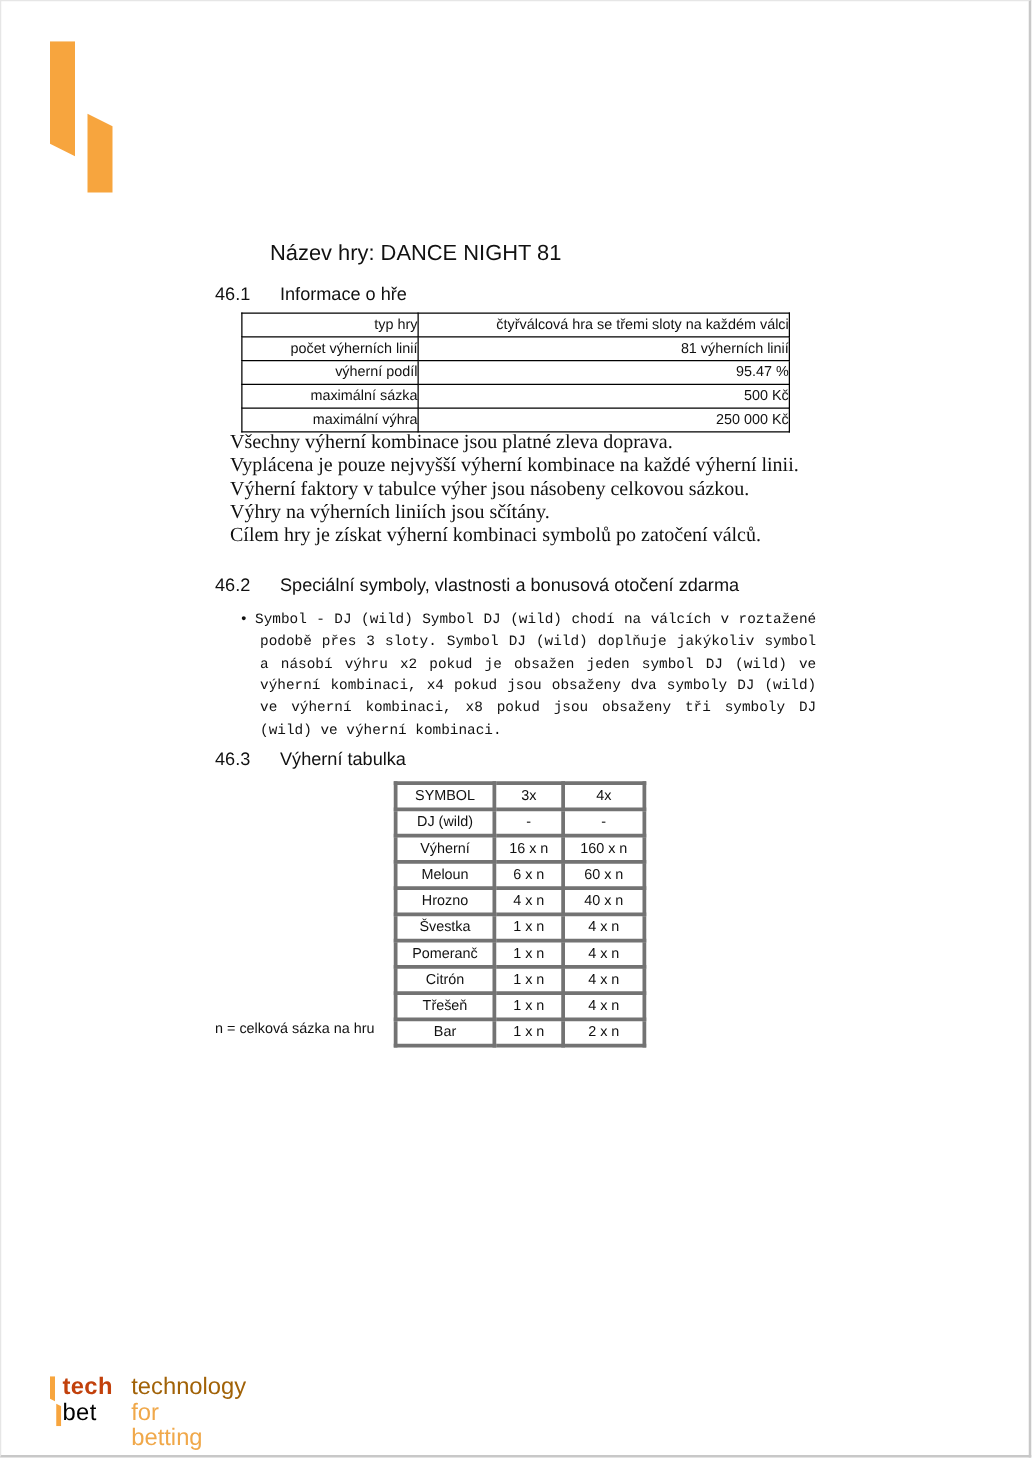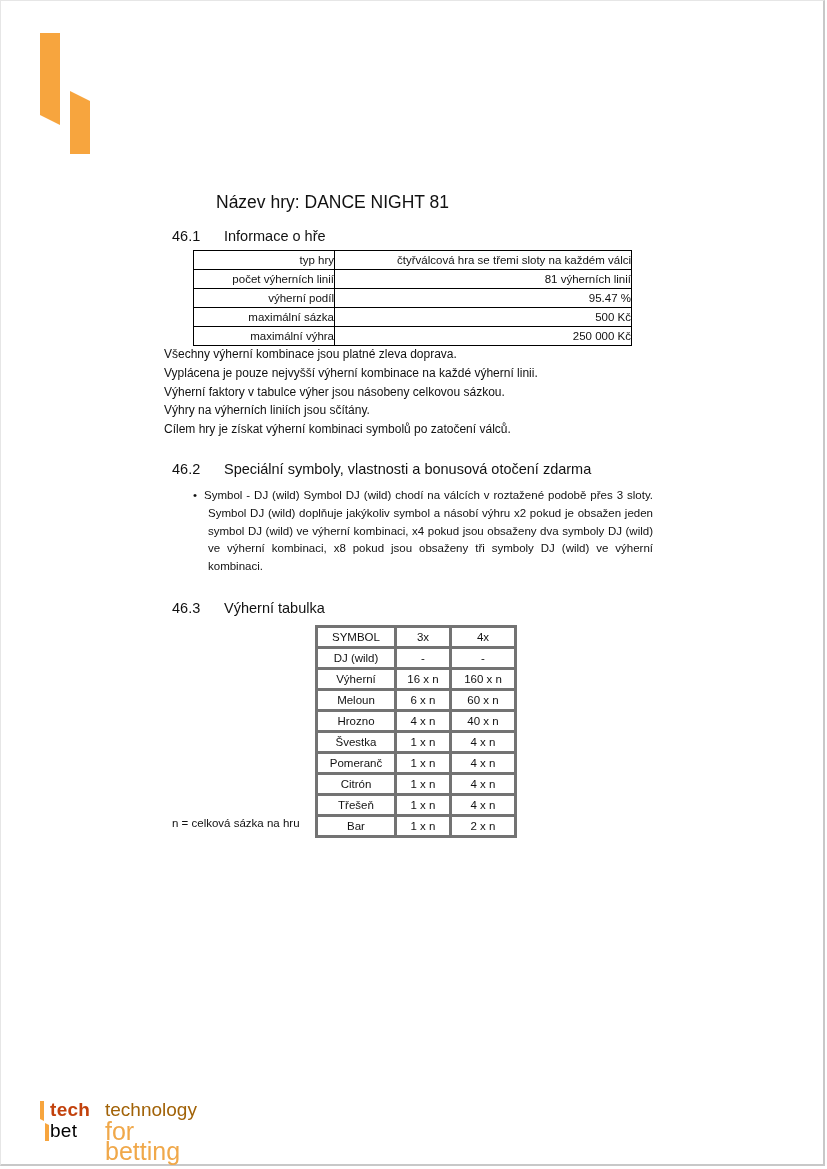--- a/index.html
+++ b/index.html
@@ -8,37 +8,37 @@
   .page-border { position: absolute; left: 0; top: 0; width: 825px; height: 1166px;
          border-right: 2px solid #c8c8c8; border-bottom: 2px solid #c8c8c8; border-left: 1px solid #e6e6e6; border-top: 1px solid #e6e6e6; box-sizing: border-box; }
   .logo-top { position: absolute; left: 40px; top: 33px; }
   .title { position: absolute; left: 216px; top: 192px; font-size: 17.5px; }
   .section-h { position: absolute; left: 172px; font-size: 14.5px; }
   .section-h .num { display: inline-block; width: 52px; }
   .info-table { position: absolute; left: 193px; top: 250px; border-collapse: collapse; font-size: 11.5px; }
   .info-table td { border: 1px solid #000; padding: 0; height: 18px; text-align: right; line-height: 17px; }
   .info-table td.k { width: 140px; }
   .info-table td.v { width: 296px; }
-  .para-lines { position: absolute; left: 164px; top: 345px; font-size: 12px; line-height: 18.8px; }
+  .para-lines { position: absolute; left: 184px; top: 345px; font-size: 16px; line-height: 18.8px; font-family: Liberation Serif, serif; }
   .bullet { position: absolute; left: 193px; top: 487px; width: 460px; font-size: 11.5px; line-height: 17.8px; text-align: justify; }
   .bullet .dot { position: absolute; left: 0; top: 0; }
   .bullet .txt { display: block; padding-left: 15px; text-indent: -4px; }
-  .bullet .txt { margin-left: 0; }
+  .bullet .txt { margin-left: 0; font-family: Liberation Mono, monospace; }
   .pay-table { position: absolute; left: 315px; top: 625px; border-collapse: collapse; font-size: 11.5px; }
   .pay-table td { border: 3px solid #737373; height: 18px; padding: 0; line-height: 17px; text-align: center; }
   .pay-table td.c0 { width: 76px; }
   .pay-table td.c1 { width: 52px; }
   .pay-table td.c2 { width: 62px; }
   .note { position: absolute; left: 172px; top: 817px; font-size: 11.5px; }
   .brand { position: absolute; left: 40px; top: 1100px; }
   .brand .bar { position: absolute; left: 0; top: 1px; }
   .brand .w1 { position: absolute; left: 10px; top: 0; font-size: 19px; font-weight: bold; color: #c2410c; line-height: 20px; letter-spacing: 0.3px; }
   .brand .w2 { position: absolute; left: 10px; top: 21px; font-size: 19px; font-weight: normal; color: #000000; line-height: 20px; letter-spacing: 0.3px; }
   .brand .t1 { position: absolute; left: 65px; top: 0; font-size: 19px; color: #a16207; line-height: 20px; }
-  .brand .t2 { position: absolute; left: 65px; top: 21px; font-size: 25px; color: #f0a84a; line-height: 20px; }
+  .brand .t2 { position: absolute; left: 65px; top: 21px; font-size: 19px; color: #f0a84a; line-height: 20px; }
 </style>
 </head>
 <body>
 
 <div class="page-border"></div>
 
 <div class="logo-top">
   <svg width="52" height="122" viewBox="0 0 52 122">
     <polygon points="0,0 20,0 20,92 0,82" fill="#f7a53e"></polygon>
     <polygon points="30,58 50,68 50,121 30,121" fill="#f7a53e"></polygon>

